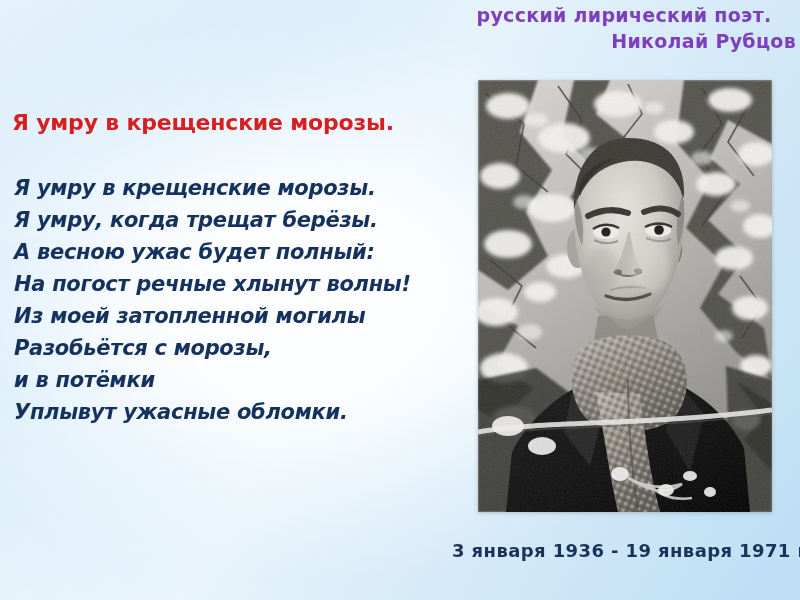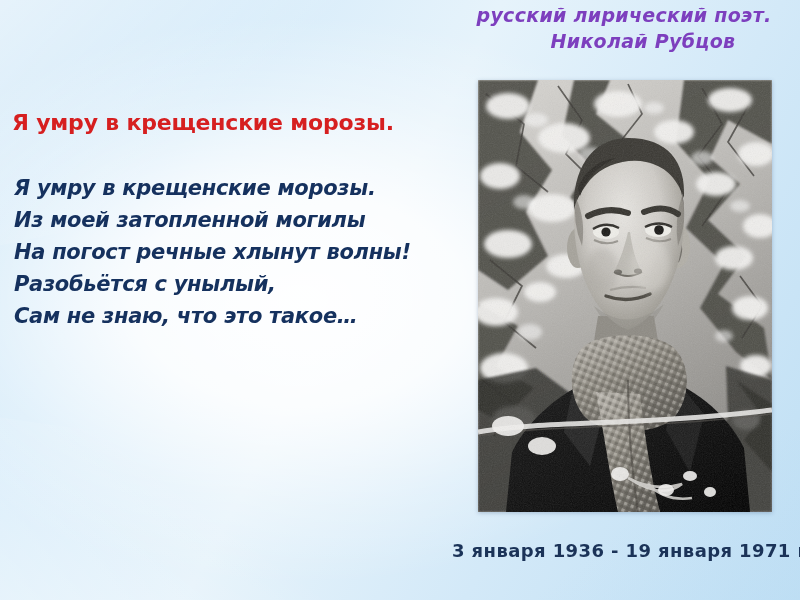--- a/index.html
+++ b/index.html
@@ -62,24 +62,23 @@
     left: 452px;
     top: 2px;
     width: 344px;
     text-align: center;
     color: #7d3fbe;
     font-family: "DejaVu Sans", sans-serif;
     font-weight: bold;
     font-size: 19px;
     line-height: 26px;
     letter-spacing: 0.3px;
-    font-style: italic;
   }
   #heading .hl1 { display: block; }
-  #heading .hl2 { display: block; text-align: center; padding-left: 38px; }
+  #heading .hl2 { display: block; text-align: right; padding-left: 38px; }
 
   
   #poem-title {
     position: absolute;
     left: 12px;
     top: 109px;
     font-family: "DejaVu Sans", sans-serif;
     font-weight: bold;
     font-size: 22px;
     line-height: 28px;
@@ -146,24 +145,27 @@
 
   <div id="heading">
     <span class="hl1">русский лирический поэт.</span>
     <span class="hl2">Николай Рубцов</span>
   </div>
 
   <div id="poem-title">Я умру в крещенские морозы.</div>
 
   <div id="poem-body">
     <span class="pline">Я умру в крещенские морозы.</span>
+    <span class="pline">Я умру, когда трещат берёзы.</span>
+    <span class="pline">А весною ужас будет полный:</span>
+    <span class="pline">На погост речные хлынут волны!</span>
     <span class="pline">Из моей затопленной могилы</span>
-    <span class="pline">На погост речные хлынут волны!</span>
-    <span class="pline">Разобьётся с унылый,</span>
-    <span class="pline">Сам не знаю, что это такое…</span>
+    <span class="pline">Разобьётся с морозы,</span>
+    <span class="pline">и в потёмки</span>
+    <span class="pline">Уплывут ужасные обломки.</span>
   </div>
 
   <div id="photo-frame">
     <svg viewBox="0 0 294 432" preserveAspectRatio="none">
       <defs>
 
         <filter id="grain" x="0" y="0" width="100%" height="100%">
           <feTurbulence type="fractalNoise" baseFrequency="0.9" numOctaves="3" result="n"></feTurbulence>
           <feColorMatrix in="n" type="saturate" values="0"></feColorMatrix>
           <feComponentTransfer>

